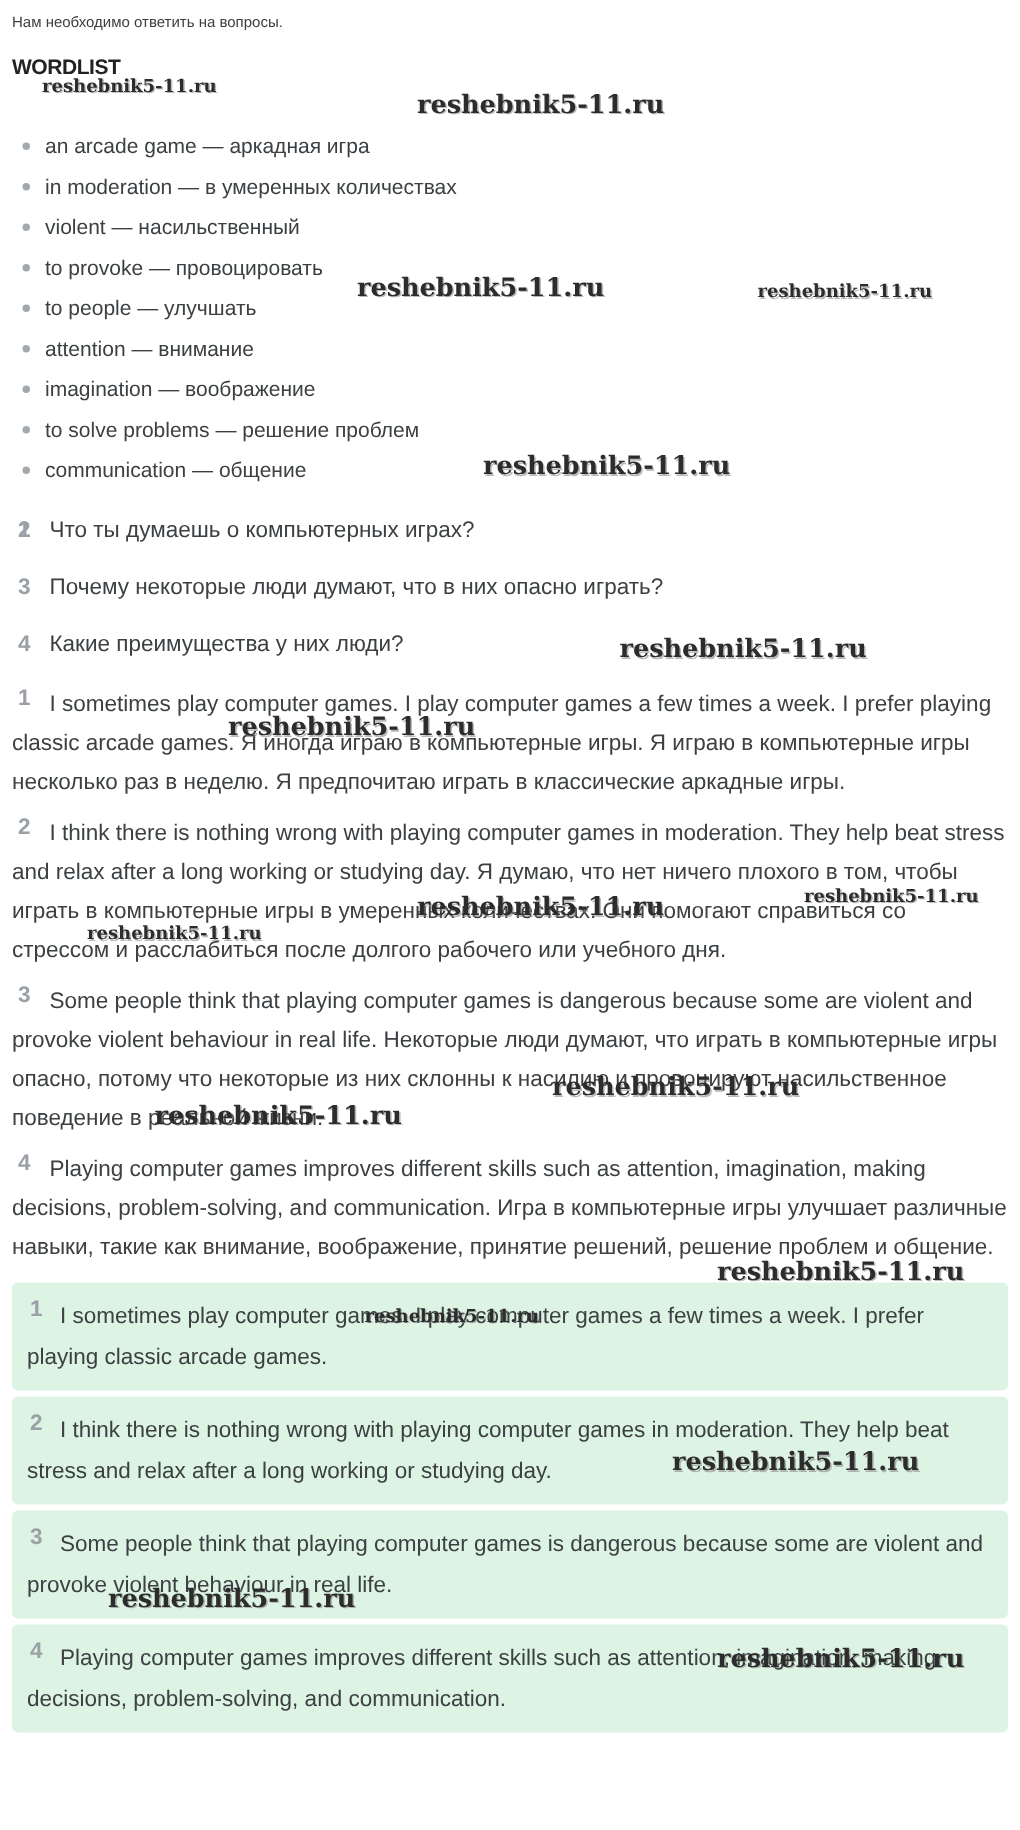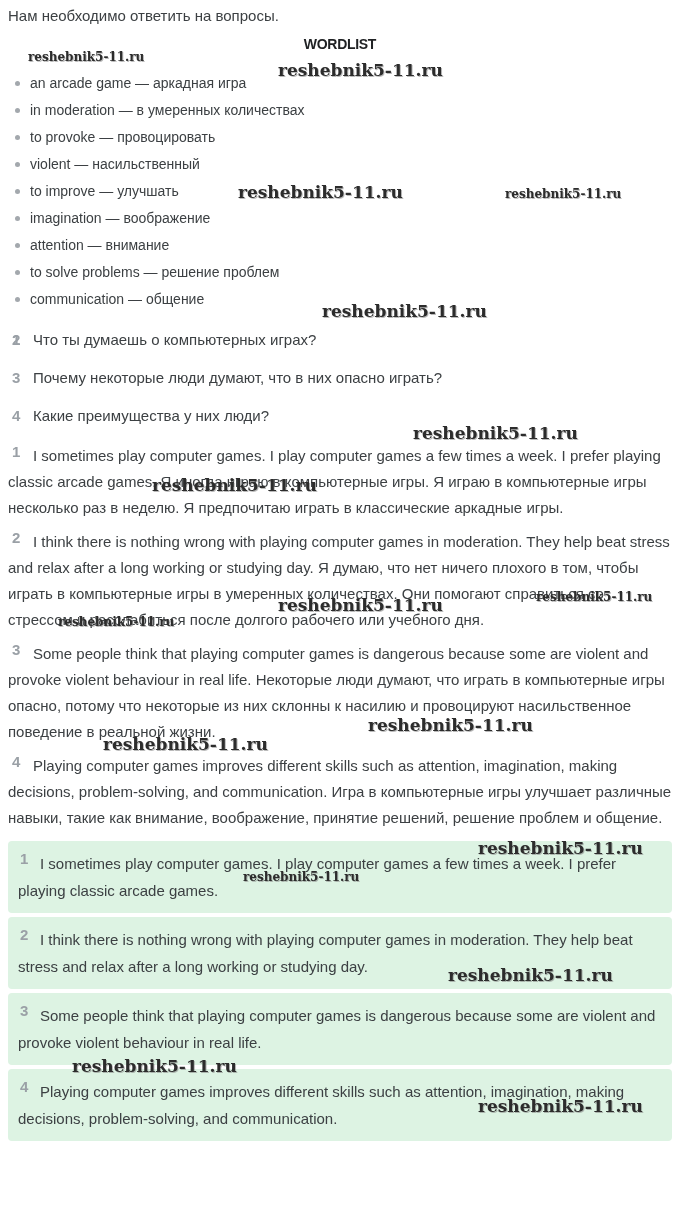--- a/index.html
+++ b/index.html
@@ -4,25 +4,25 @@
 <style>
   * { margin:0; padding:0; box-sizing:border-box; }
   html,body { background:#ffffff; }
   body {
     width:680px; height:1220px; position:relative; overflow:hidden;
     font-family:"Liberation Sans", sans-serif;
     color:#3c4043;
   }
   .page { position:relative; padding:6px 8px 0 8px; }
 
-  .intro { font-size:15px; line-height:20px; margin-bottom:10px; color:#3c4043; }
+  .intro { font-size:10px; line-height:20px; margin-bottom:10px; color:#3c4043; }
 
   .wordlist-title {
     font-size:14px; font-weight:bold; color:#202224;
-    letter-spacing:-0.3px; margin-bottom:18px;text-align:center;
+    letter-spacing:-0.3px; margin-bottom:32px;
   }
 
   ul.wordlist { list-style:none; margin-bottom:8px; }
   ul.wordlist li {
     position:relative; padding-left:22px;
     font-size:14px; line-height:27px; color:#3c4043;
   }
   ul.wordlist li::before {
     content:""; position:absolute; left:7px; top:11px;
     width:5px; height:5px; border-radius:50%; background:#a3a8ad;
@@ -69,25 +69,25 @@
 
 <div class="page">
 
   <p class="intro">Нам необходимо ответить на вопросы.</p>
 
   <div class="wordlist-title">WORDLIST</div>
 
   <ul class="wordlist">
     <li>an arcade game — аркадная игра</li>
     <li>in moderation — в умеренных количествах</li>
+    <li>violent — насильственный</li>
     <li>to provoke — провоцировать</li>
-    <li>violent — насильственный</li>
-    <li>to improve — улучшать</li>
+    <li>to people — улучшать</li>
+    <li>attention — внимание</li>
     <li>imagination — воображение</li>
-    <li>attention — внимание</li>
     <li>to solve problems — решение проблем</li>
     <li>communication — общение</li>
   </ul>
 
   <div class="questions">
     <div class="question">
       <span class="num">1</span>
     </div>
     <div class="question">
       <span class="num">2</span>

